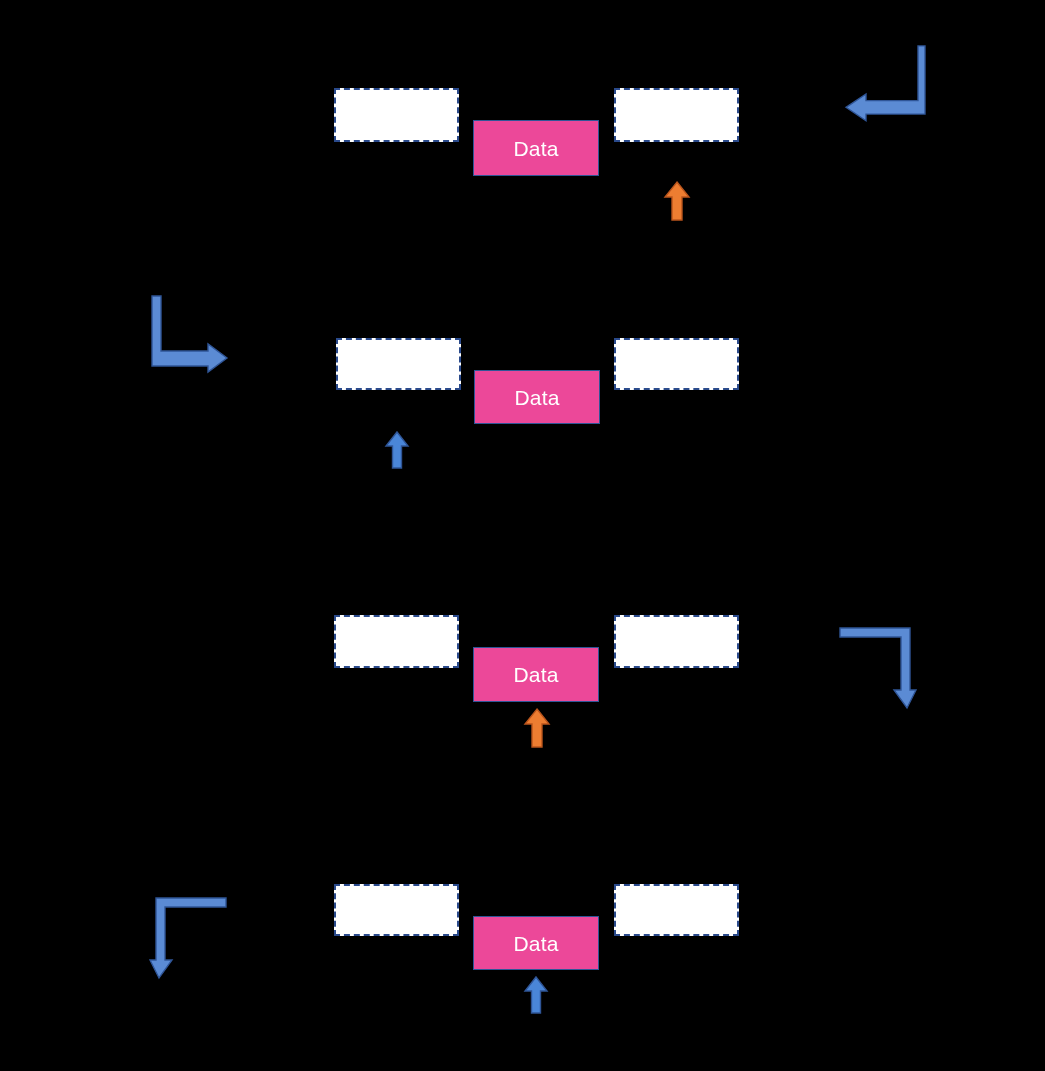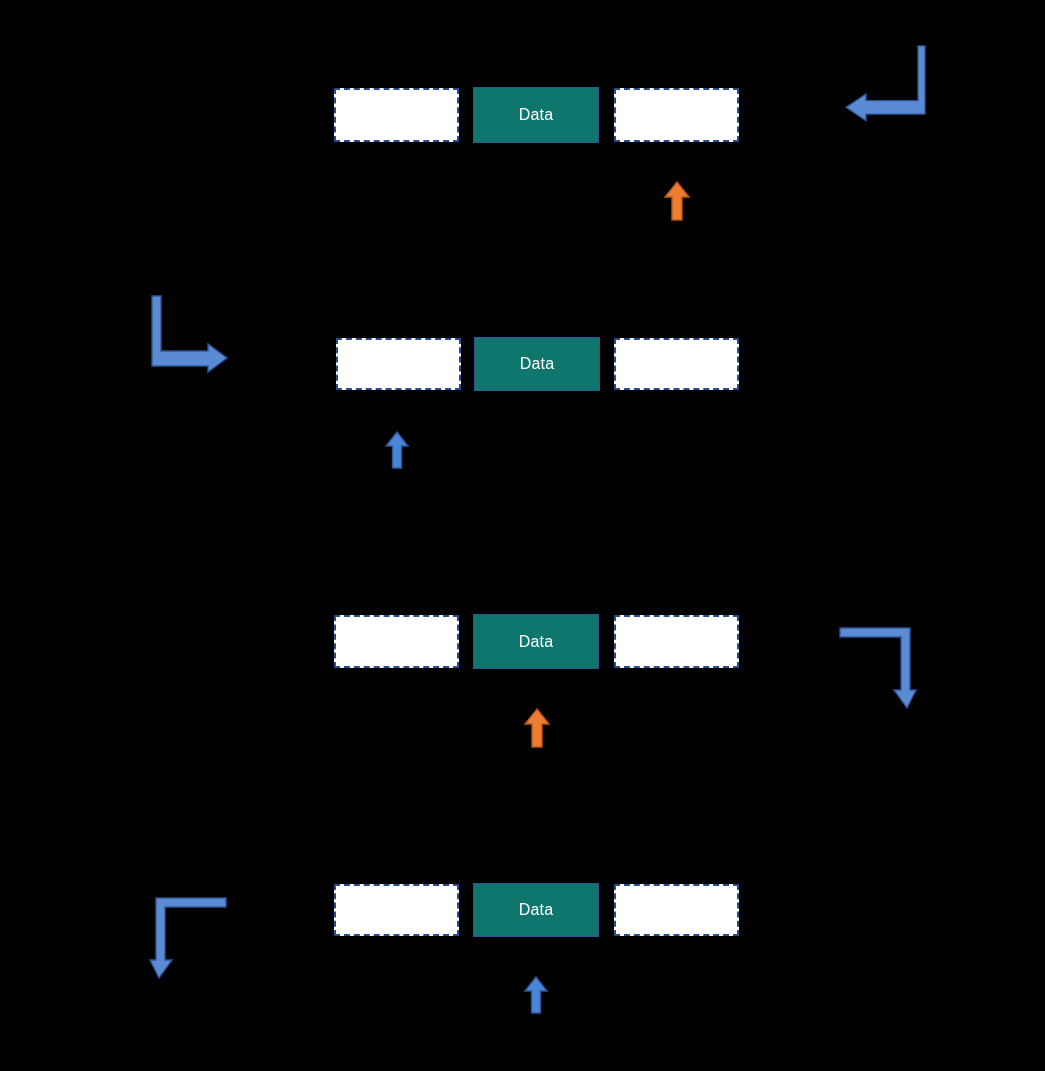--- a/index.html
+++ b/index.html
@@ -27,29 +27,30 @@
   }
   .frame-box {
     position: absolute;
     box-sizing: border-box;
     background: #ffffff;
     border: 2px dashed #2a4a8b;
   }
   .data-box {
     position: absolute;
     box-sizing: border-box;
-    background: #0f766e;
+    background: #ec4899;
     border: 1px solid #2f5597;
     color: #ffffff;
-    font-size: 16px;
+    font-size: 21px;
     line-height: 1;
     display: flex;
     align-items: center;
     justify-content: center;
     letter-spacing: 0.2px;
+    margin-top: 33px;
   }
   .arrow-svg {
     position: absolute;
     overflow: visible;
   }
   .elbow-path {
     fill: #5b8bd4;
     stroke: #2f5597;
     stroke-width: 1.4;
     stroke-linejoin: miter;

